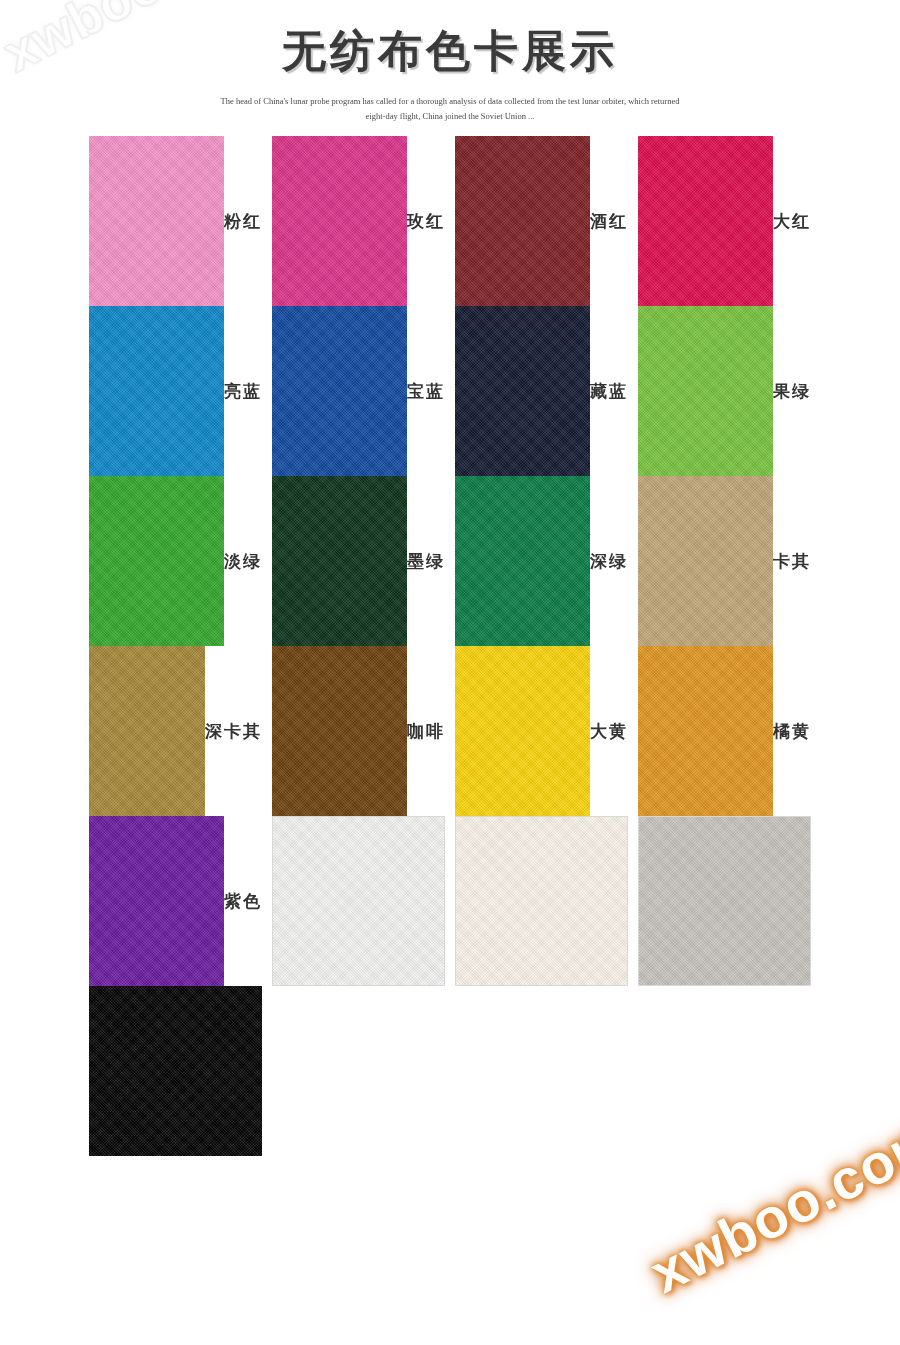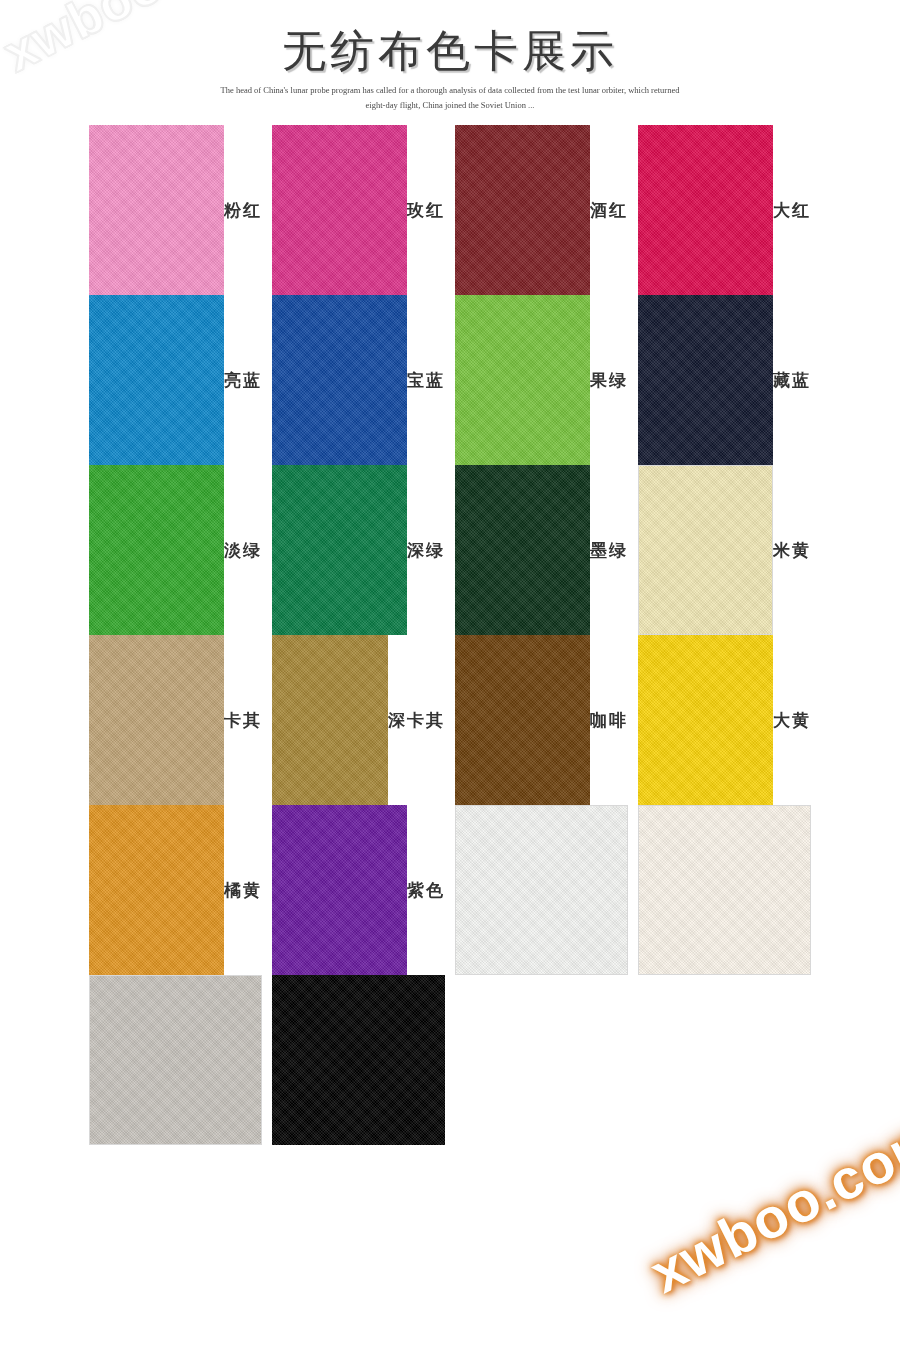--- a/index.html
+++ b/index.html
@@ -61,28 +61,28 @@
   
   .header {
     position: relative;
     z-index: 10;
     padding-top: 24px;
     text-align: center;
   }
   .title {
     font-family: "DejaVu Sans", "Liberation Sans", sans-serif;
     font-size: 44px;
-    font-weight: 400;
+    font-weight: 700;
     color: #3a3a3a;
     letter-spacing: 4px;
     line-height: 1.22;
     text-shadow: 2px 2px 1px rgba(150,150,150,0.55);
   }
   .subtitle {
-    margin: 5px auto 0;
+    margin: 16px auto 0;
     width: 620px;
     font-family: "Liberation Serif", "DejaVu Serif", serif;
     font-size: 8.5px;
     line-height: 1.75;
     color: #4a4a4a;
     text-align: center;
   }
   .subtitle p { margin: 0; }
 
   
@@ -170,44 +170,40 @@
       </div>
       <div class="cell">
         <div class="swatch" style="background-color: rgb(11, 133, 200);"></div>
         <div class="label">亮蓝</div>
       </div>
       <div class="cell">
         <div class="swatch" style="background-color: rgb(16, 71, 159);"></div>
         <div class="label">宝蓝</div>
       </div>
       <div class="cell">
+        <div class="swatch" style="background-color: rgb(18, 24, 46);"></div>
+        <div class="label">藏蓝</div>
+      </div>
+      <div class="cell">
         <div class="swatch" style="background-color: rgb(119, 194, 61);"></div>
         <div class="label">果绿</div>
       </div>
       <div class="cell">
-        <div class="swatch" style="background-color: rgb(18, 24, 46);"></div>
-        <div class="label">藏蓝</div>
-      </div>
-      <div class="cell">
         <div class="swatch" style="background-color: rgb(49, 166, 42);"></div>
         <div class="label">淡绿</div>
       </div>
       <div class="cell">
+        <div class="swatch" style="background-color: rgb(11, 48, 24);"></div>
+        <div class="label">墨绿</div>
+      </div>
+      <div class="cell">
         <div class="swatch" style="background-color: rgb(7, 122, 68);"></div>
         <div class="label">深绿</div>
       </div>
       <div class="cell">
-        <div class="swatch" style="background-color: rgb(11, 48, 24);"></div>
-        <div class="label">墨绿</div>
-      </div>
-      <div class="cell">
-        <div class="swatch light-edge" style="background-color: rgb(239, 230, 180);"></div>
-        <div class="label">米黄</div>
-      </div>
-      <div class="cell">
         <div class="swatch" style="background-color: rgb(191, 164, 119);"></div>
         <div class="label">卡其</div>
       </div>
       <div class="cell">
         <div class="swatch" style="background-color: rgb(165, 134, 55);"></div>
         <div class="label">深卡其</div>
       </div>
       <div class="cell">
         <div class="swatch" style="background-color: rgb(107, 63, 12);"></div>
         <div class="label">咖啡</div>

